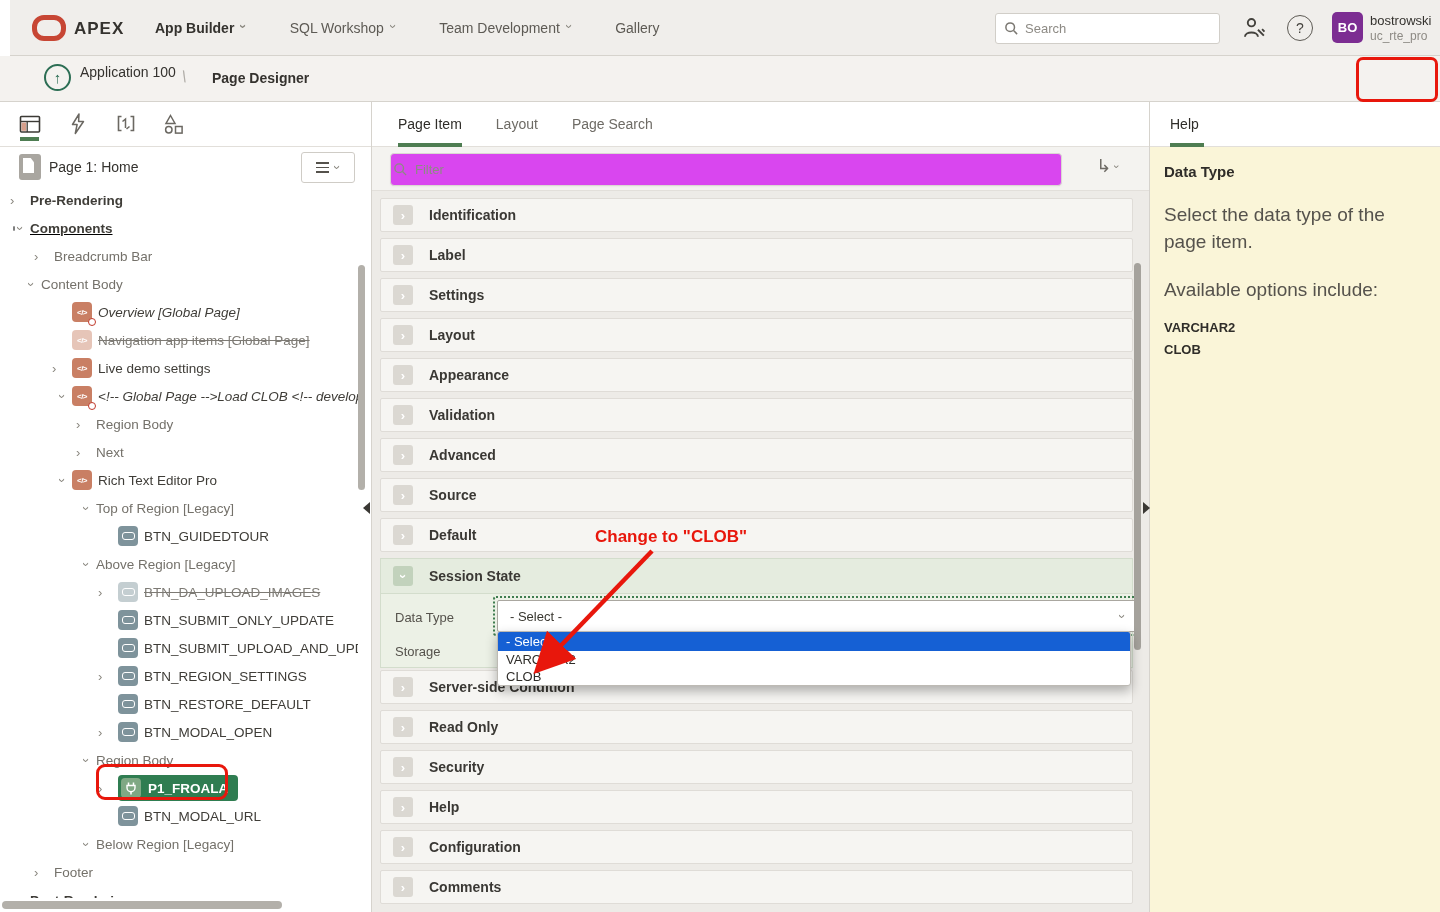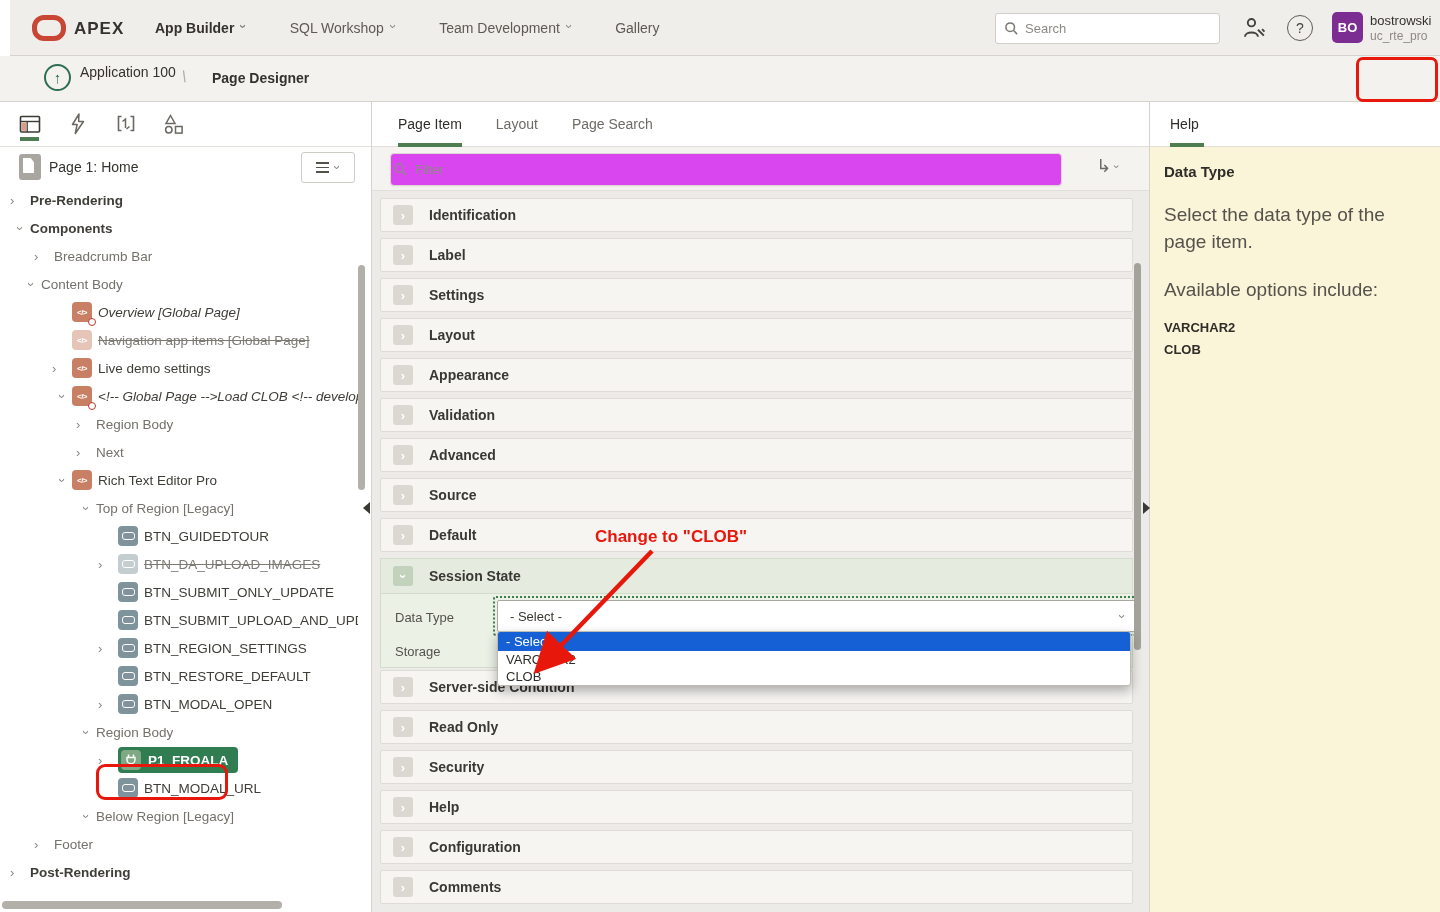--- a/index.html
+++ b/index.html
@@ -272,21 +272,21 @@
           <span></span>
           <span></span>
         </span>
       <span class="chev">›</span>
     </div>
     <div class="tree-body" id="tree-body">
         <div class="tree-row" style="padding-left: 10px;">
           <span class="slot">›</span>
           <span class="t-label strong">Pre-Rendering</span>
         </div>
-        <div class="tree-row" style="padding-left: 10px;">
+        <div class="tree-row" style="padding-left: 10px; text-decoration: underline;">
           <span class="slot d">›</span>
           <span class="t-label strong">Components</span>
         </div>
         <div class="tree-row" style="padding-left: 34px;">
           <span class="slot">›</span>
           <span class="t-label grey">Breadcrumb Bar</span>
         </div>
         <div class="tree-row" style="padding-left: 21px;">
           <span class="slot d">›</span>
           <span class="t-label grey">Content Body</span>
@@ -325,20 +325,24 @@
           <span class="t-label">Rich Text Editor Pro</span>
         </div>
         <div class="tree-row" style="padding-left: 76px;">
           <span class="slot d">›</span>
           <span class="t-label grey">Top of Region [Legacy]</span>
         </div>
         <div class="tree-row" style="padding-left: 98px;">
           <span class="slot none">›</span>
           <span class="t-icon button"></span>
           <span class="t-label">BTN_GUIDEDTOUR</span>
+        </div>
+        <div class="tree-row" style="padding-left: 76px;">
+          <span class="slot d">›</span>
+          <span class="t-label grey">Above Region [Legacy]</span>
         </div>
         <div class="tree-row" style="padding-left: 98px;">
           <span class="slot">›</span>
           <span class="t-icon button faded"></span>
           <span class="t-label strike fadedtext">BTN_DA_UPLOAD_IMAGES</span>
         </div>
         <div class="tree-row" style="padding-left: 98px;">
           <span class="slot none">›</span>
           <span class="t-icon button"></span>
           <span class="t-label">BTN_SUBMIT_ONLY_UPDATE</span>

